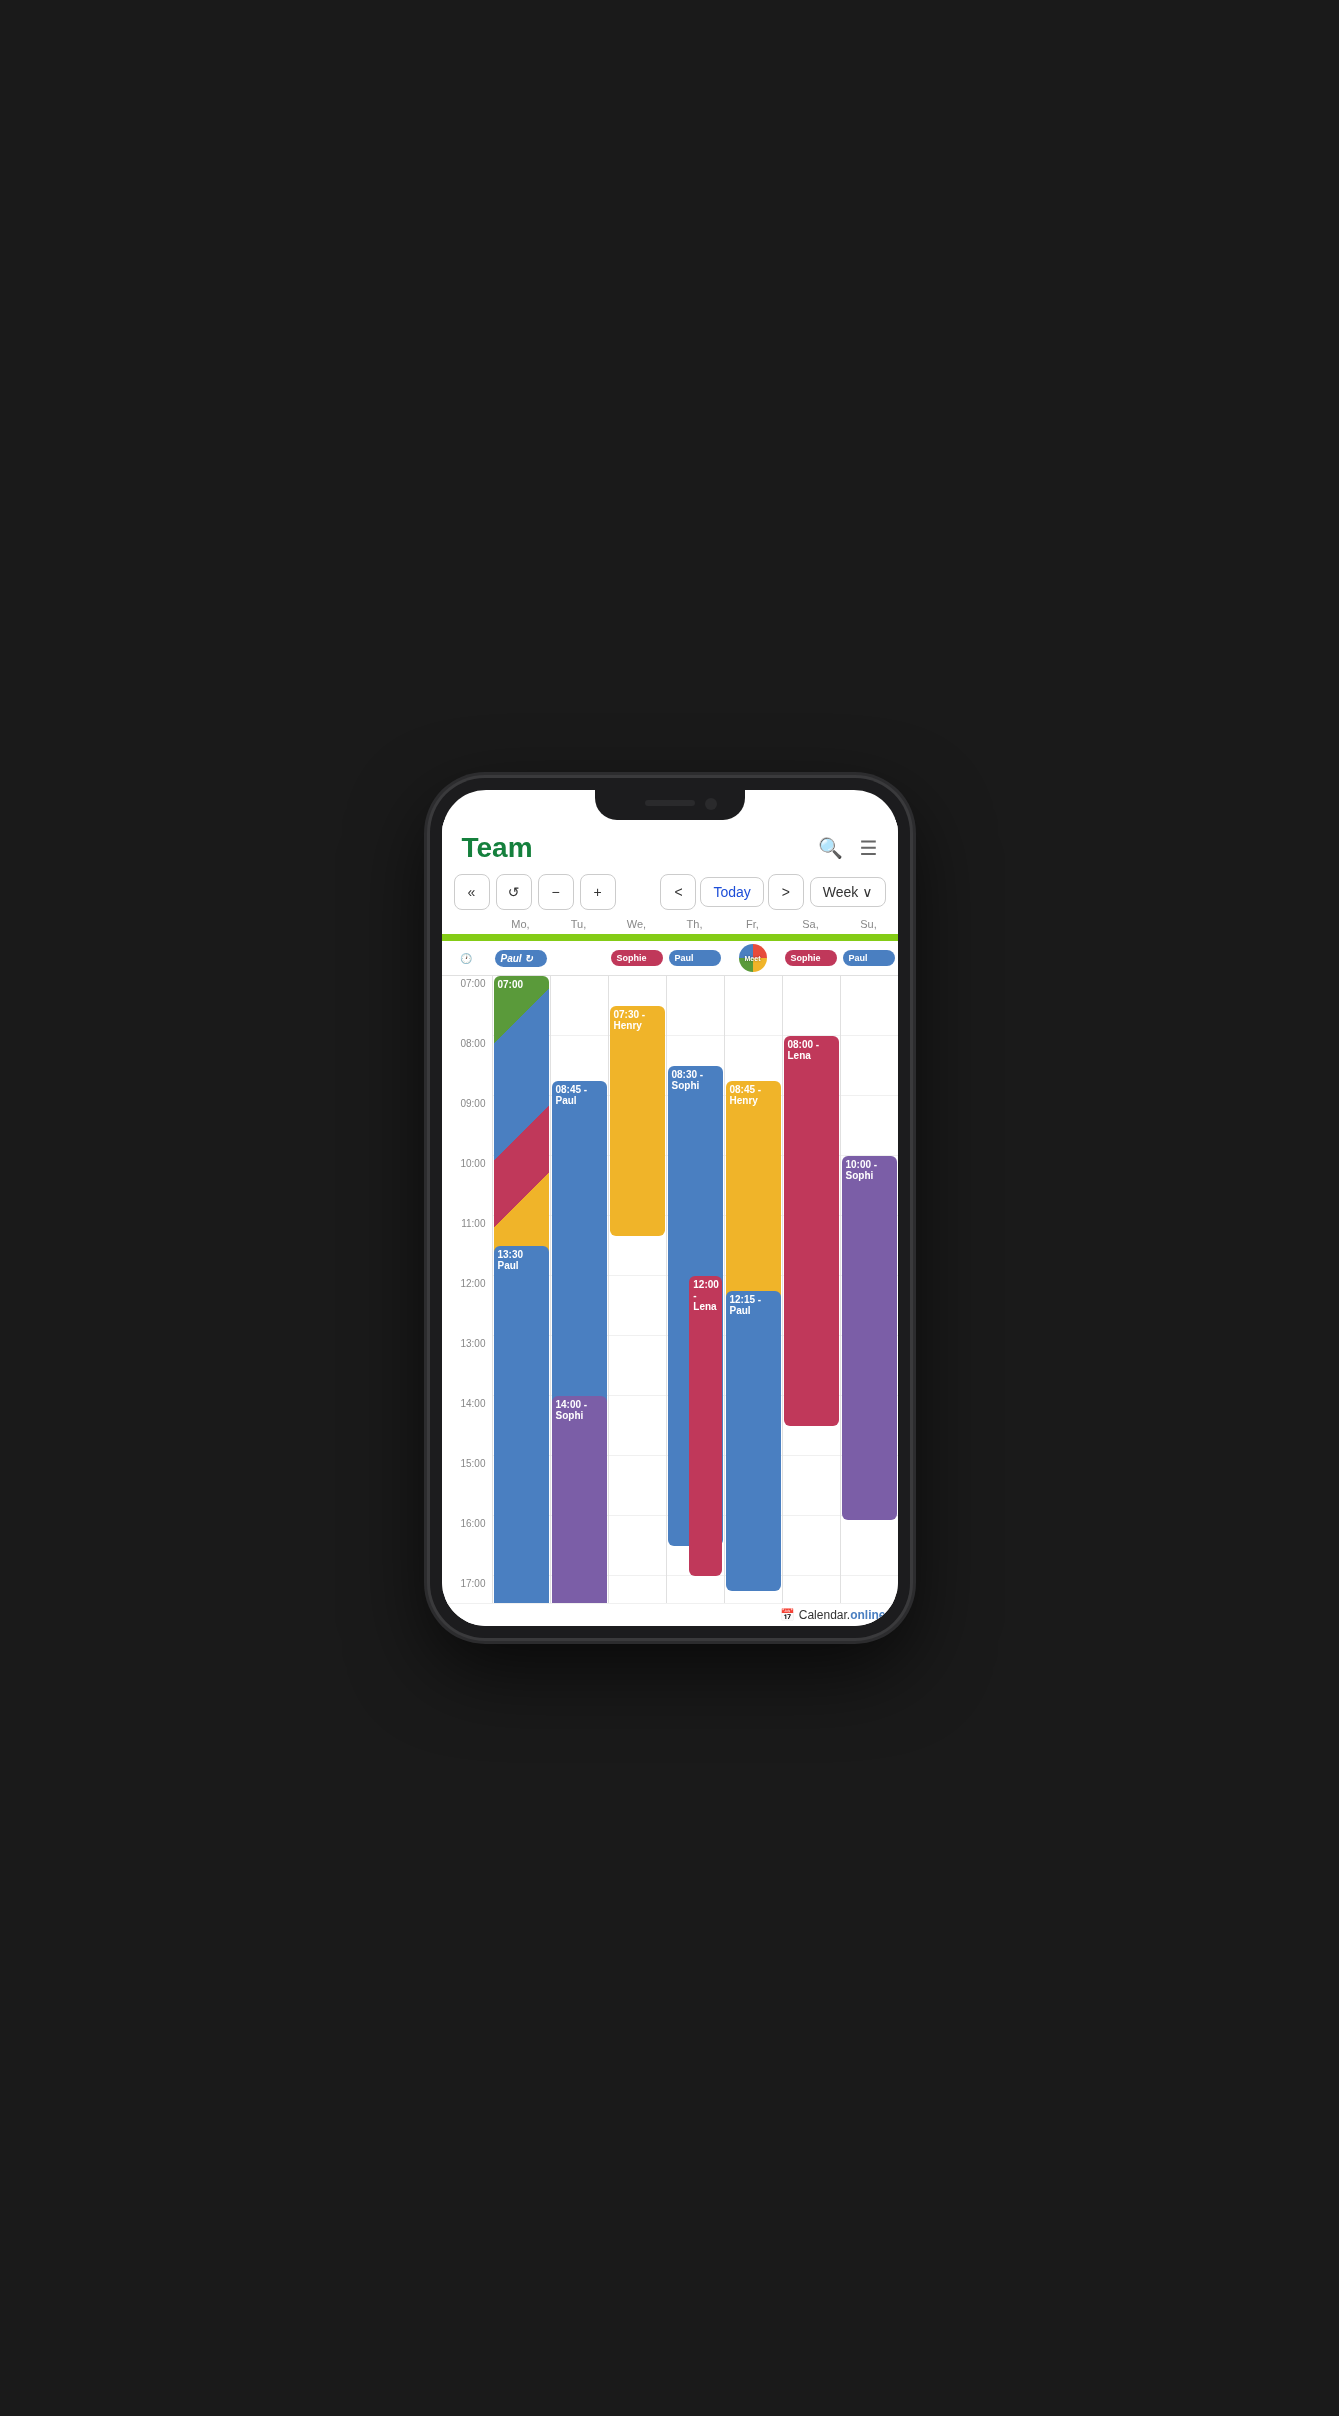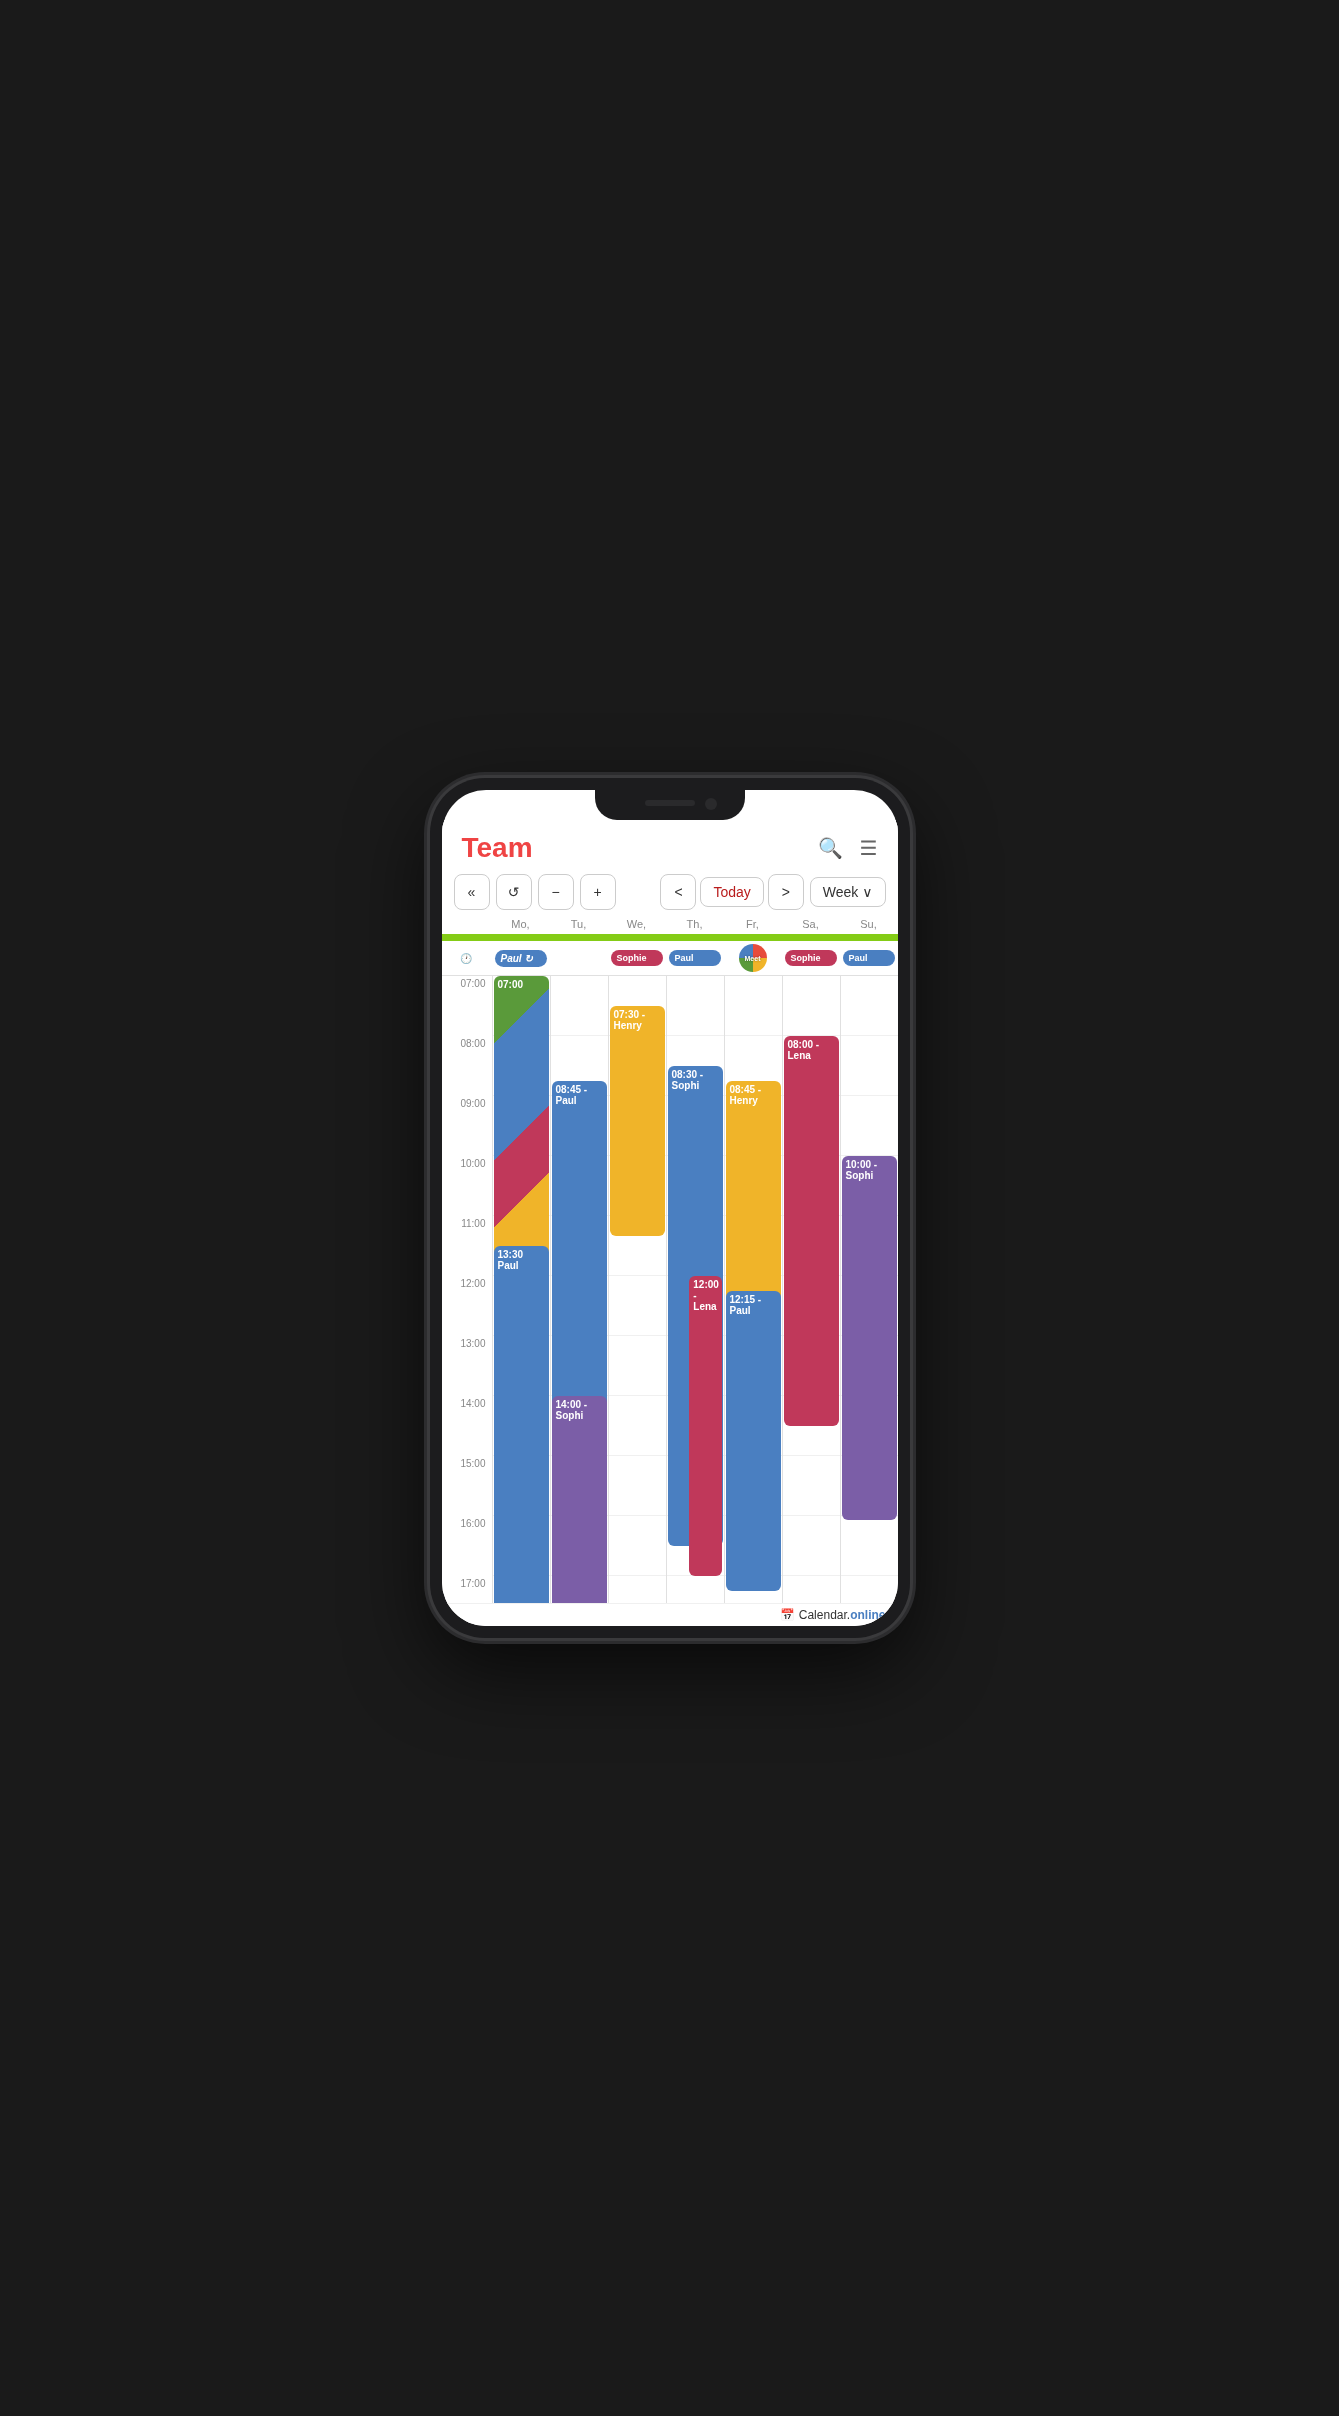--- a/index.html
+++ b/index.html
@@ -74,21 +74,21 @@
     .header {
       display: flex;
       justify-content: space-between;
       align-items: center;
       padding: 12px 20px 6px;
       background: #fff;
     }
     .header-title {
       font-size: 28px;
       font-weight: 600;
-      color: #ef4444;
+      color: #15803d;
     }
     .header-icons {
       display: flex;
       gap: 16px;
       align-items: center;
     }
     .header-icon {
       font-size: 20px;
       color: #666;
     }
@@ -128,21 +128,21 @@
       display: flex;
       align-items: center;
       gap: 4px;
     }
     .today-btn {
       border: 1.5px solid #ccc;
       background: #fff;
       border-radius: 8px;
       padding: 6px 12px;
       font-size: 14px;
-      color: #b91c1c;
+      color: #1d4ed8;
       cursor: pointer;
     }
     .week-btn {
       border: 1.5px solid #ccc;
       background: #fff;
       border-radius: 8px;
       padding: 6px 12px;
       font-size: 14px;
       color: #333;
       cursor: pointer;

